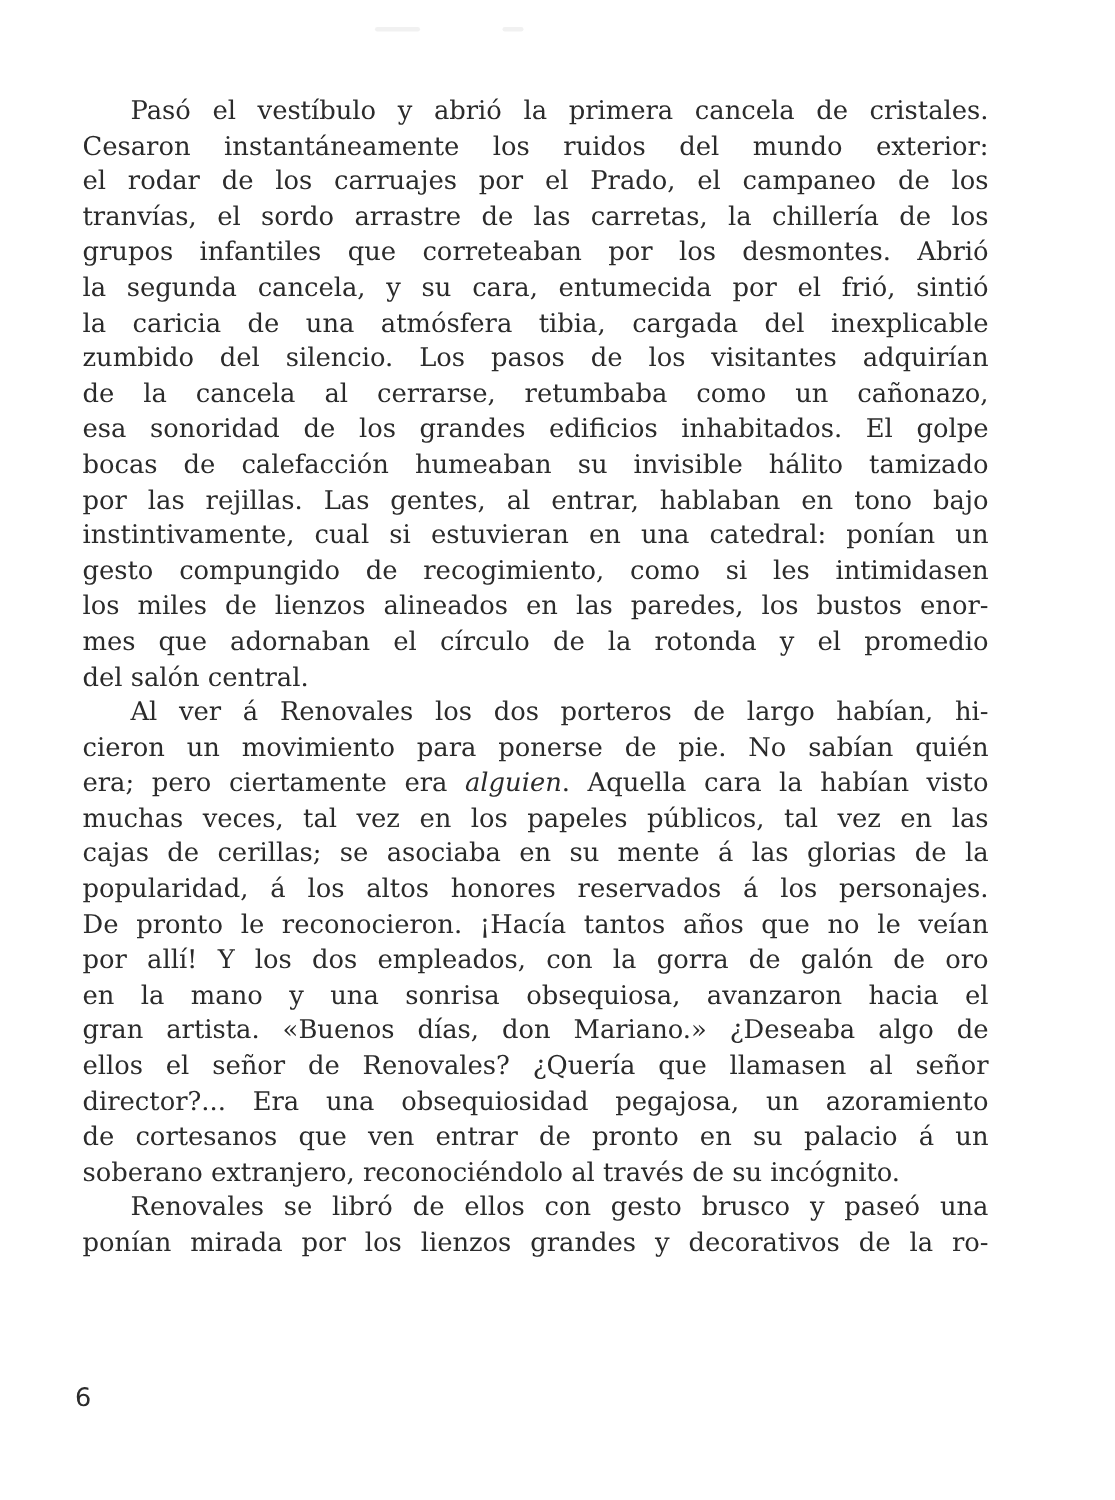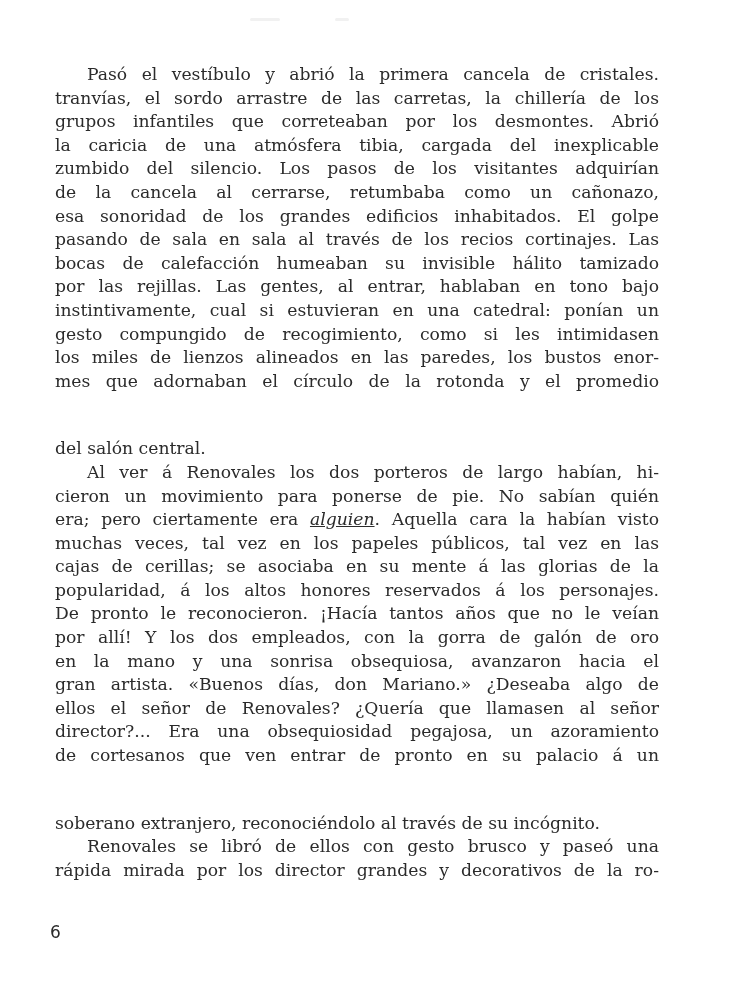--- a/index.html
+++ b/index.html
@@ -47,28 +47,26 @@
   }
   .line {
     display: block;
     height: 23.6px;
     white-space: nowrap;
     text-align: justify;
     text-align-last: justify;
   }
   .line.last {
     text-align-last: left;
-    margin-top: 44px;
   }
   .line.indent {
     padding-left: 32px;
   }
   .line em {
     font-style: italic;
-    text-decoration: underline;
   }
   .page-number {
     position: absolute;
     left: 50px;
     top: 922px;
     font-family: "DejaVu Sans", sans-serif;
     font-size: 17px;
     color: #2b2b2b;
   }
 </style>
@@ -78,27 +76,29 @@
 <div class="page">
   <div class="header-marks">
     <span style="left:0;width:30px;"></span>
     <span style="left:85px;width:14px;"></span>
   </div>
 
   <div class="body-text">
 
     <div>
       <span class="line indent">Pasó el vestíbulo y abrió la primera cancela de cristales.</span>
+      <span class="line">Cesaron instantáneamente los ruidos del mundo exterior:</span>
+      <span class="line">el rodar de los carruajes por el Prado, el campaneo de los</span>
       <span class="line">tranvías, el sordo arrastre de las carretas, la chillería de los</span>
       <span class="line">grupos infantiles que correteaban por los desmontes. Abrió</span>
+      <span class="line">la segunda cancela, y su cara, entumecida por el frió, sintió</span>
       <span class="line">la caricia de una atmósfera tibia, cargada del inexplicable</span>
       <span class="line">zumbido del silencio. Los pasos de los visitantes adquirían</span>
       <span class="line">de la cancela al cerrarse, retumbaba como un cañonazo,</span>
       <span class="line">esa sonoridad de los grandes edificios inhabitados. El golpe</span>
-      <span class="line">pasando de sala en sala al través de los recios cortinajes. Las</span>
       <span class="line">bocas de calefacción humeaban su invisible hálito tamizado</span>
       <span class="line">por las rejillas. Las gentes, al entrar, hablaban en tono bajo</span>
       <span class="line">instintivamente, cual si estuvieran en una catedral: ponían un</span>
       <span class="line">gesto compungido de recogimiento, como si les intimidasen</span>
       <span class="line">los miles de lienzos alineados en las paredes, los bustos enor-</span>
       <span class="line">mes que adornaban el círculo de la rotonda y el promedio</span>
       <span class="line last">del salón central.</span>
     </div>
 
     <div>
@@ -113,18 +113,18 @@
       <span class="line">en la mano y una sonrisa obsequiosa, avanzaron hacia el</span>
       <span class="line">gran artista. «Buenos días, don Mariano.» ¿Deseaba algo de</span>
       <span class="line">ellos el señor de Renovales? ¿Quería que llamasen al señor</span>
       <span class="line">director?... Era una obsequiosidad pegajosa, un azoramiento</span>
       <span class="line">de cortesanos que ven entrar de pronto en su palacio á un</span>
       <span class="line last">soberano extranjero, reconociéndolo al través de su incógnito.</span>
     </div>
 
     <div>
       <span class="line indent">Renovales se libró de ellos con gesto brusco y paseó una</span>
-      <span class="line">rápida mirada por los director grandes y decorativos de la ro-</span>
+      <span class="line">ponían mirada por los lienzos grandes y decorativos de la ro-</span>
     </div>
   </div>
 
   <div class="page-number">6</div>
 </div>
 
 </body></html>

